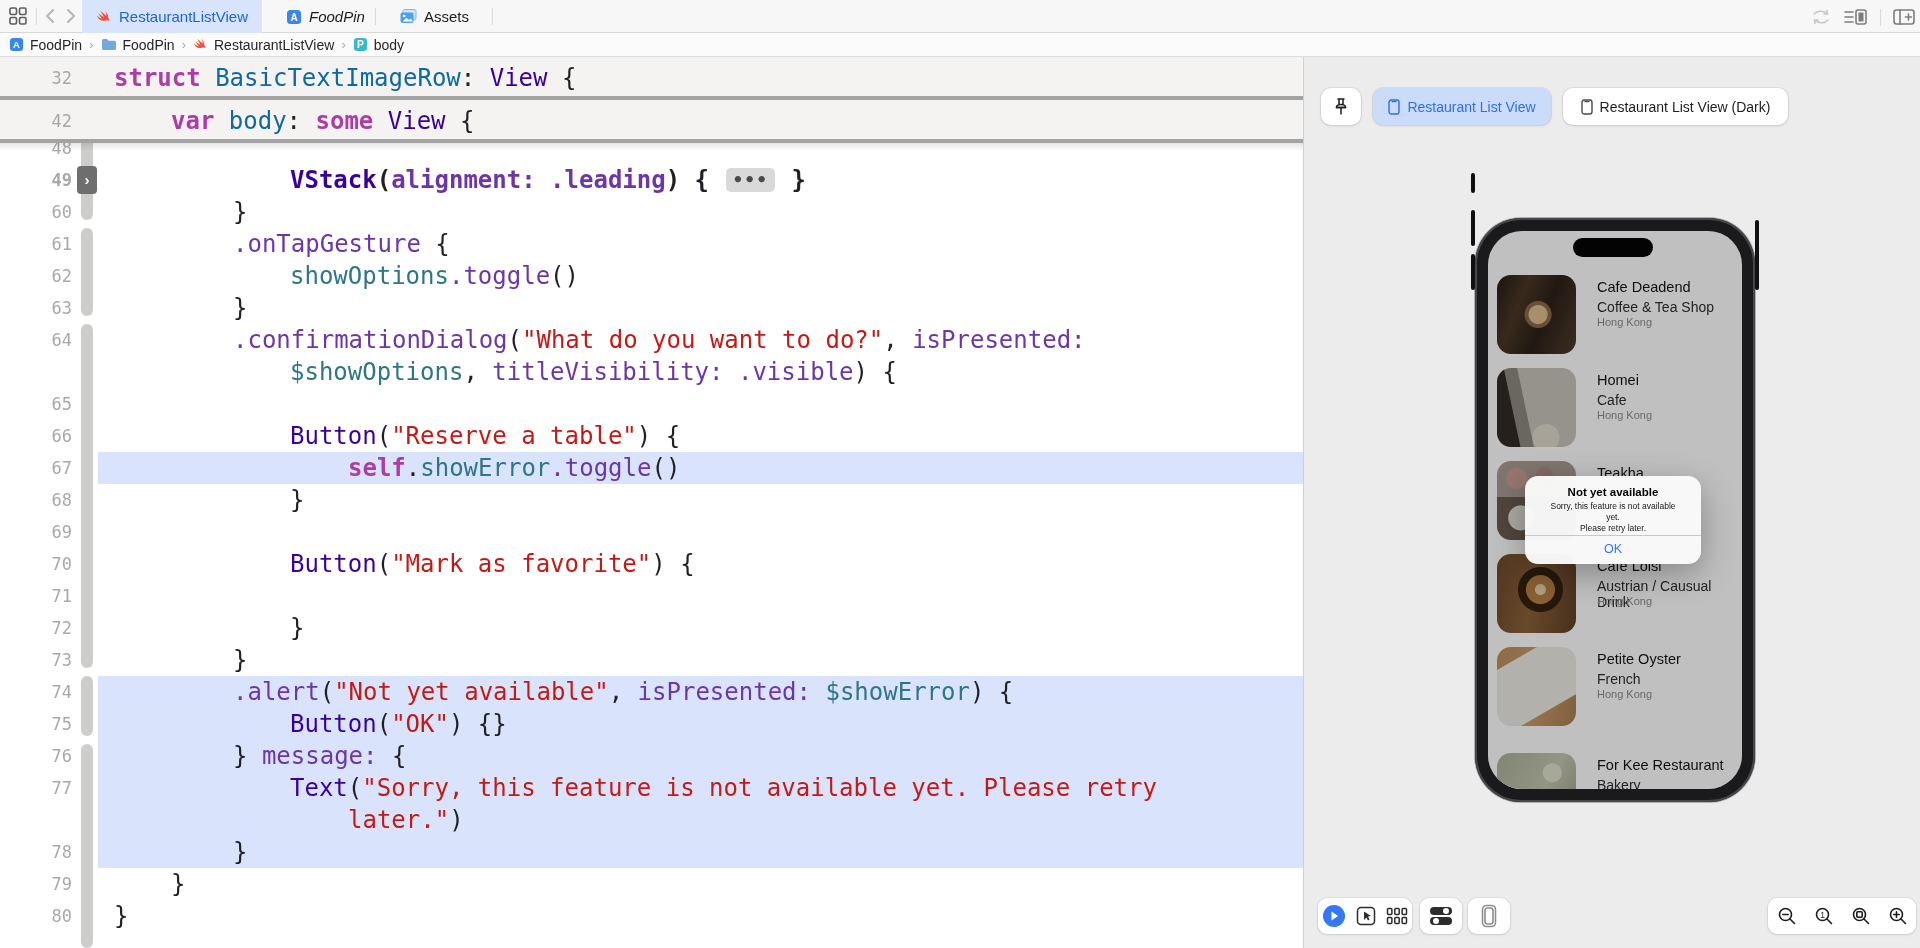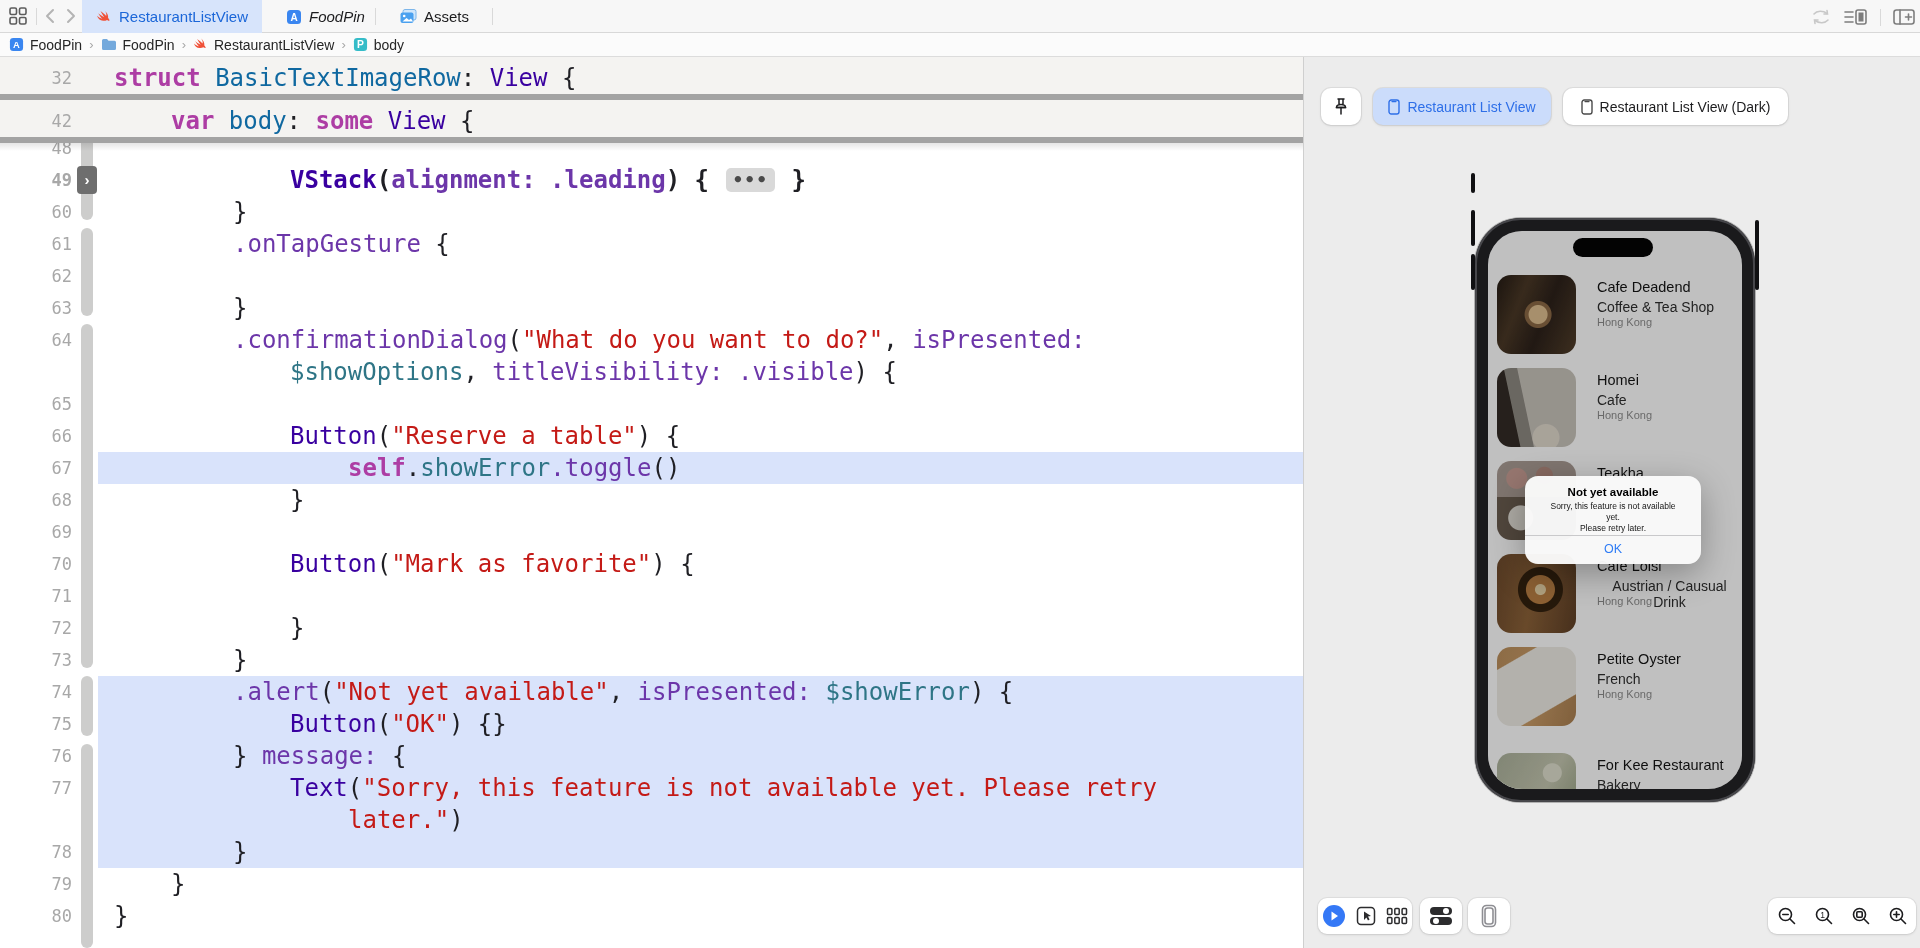--- a/index.html
+++ b/index.html
@@ -40,41 +40,41 @@
   .c-decl { color:#0f68a0; }
   .c-fn   { color:#6c36a9; }
   .c-prop { color:#2e7586; }
   .c-plain{ color:#1f1f24; }
   .pill { display:inline-block; background:#d9d9d9; color:#4a4a4a; border-radius:5px;
           padding:0 7px; margin:0 2px; font-size:18px; line-height:24px; vertical-align:2px; letter-spacing:1px; }
   .strip-seg { position:absolute; left:81px; width:12px; background:#cdcdcc; border-radius:6px; }
   .disclose { position:absolute; left:77px; width:20px; height:28px; background:#6e6e6e; border-radius:4px;
               color:#fff; font-size:15px; text-align:center; line-height:28px; font-weight:bold; }
   .sticky { position:absolute; left:0; width:1303px; height:43px; background:#f4f3f1;
-            border-bottom:6px solid #a3a3a3; z-index:6; }
+            border-bottom:4px solid #a3a3a3; z-index:6; }
   .sticky .lnum, .sticky .ctext { height:43px; line-height:43px; }
   .sticky-shadow { position:absolute; left:0; top:143px; width:1303px; height:8px; z-index:6;
             background:linear-gradient(rgba(0,0,0,0.10), rgba(0,0,0,0)); }
   .ed-divider { position:absolute; left:1303px; top:57px; width:1px; height:891px; background:#cfcfcf; z-index:7; }
 
   
   .canvas { position:absolute; left:1304px; top:57px; width:616px; height:891px; background:#ececec; }
   .cv-btn { position:absolute; top:31px; height:37px; border-radius:10px; background:#fff;
             box-shadow:0 0 0 1px rgba(0,0,0,0.06), 0 1px 3px rgba(0,0,0,0.10);
             display:flex; align-items:center; justify-content:center; gap:7px; font-size:14px; color:#1d1d1f; }
   .cv-btn.active { background:#cbdcfb; color:#2e6fe8; }
 
   
   .phone { position:absolute; left:171px; top:161px; width:280px; height:584px; border-radius:46px;
            background:#1a1a1c; box-shadow:inset 0 0 0 2px #47474b, 0 0 0 1px rgba(0,0,0,0.25); }
   .nub { position:absolute; background:#101012; border-radius:2px; }
   .screen { position:absolute; left:184px; top:174px; width:254px; height:558px; border-radius:34px;
             background:#fdfdfd; overflow:hidden; }
   .island { position:absolute; left:85px; top:7px; width:80px; height:19px; border-radius:10px; background:#050505; z-index:3; }
-  .row { position:absolute; left:0; width:254px; height:88px;text-align:center; }
+  .row { position:absolute; left:0; width:254px; height:88px; }
   .row .thumb { position:absolute; left:9px; top:0; width:79px; height:79px; border-radius:14px; }
   .row .r-title { position:absolute; left:109px; top:4px; font-size:14.5px; color:#141414; }
   .row .r-type  { position:absolute; left:109px; top:24px; font-size:14px; color:#2e2e2e; }
   .row .r-loc   { position:absolute; left:109px; top:41px; font-size:11px; color:#8b8b8b; }
   .dim { position:absolute; inset:0; background:rgba(0,0,0,0.24); z-index:4; }
   .alert { position:absolute; left:37px; top:245px; width:176px; height:88px; border-radius:13px; z-index:5;
            background:rgba(250,250,250,0.97); box-shadow:0 10px 34px rgba(0,0,0,0.30); text-align:center; }
   .alert .a-title { margin-top:10px; font-size:11.5px; font-weight:bold; color:#000; }
   .alert .a-msg { margin:3px 18px 0; font-size:8.5px; line-height:11px; color:#161616; }
   .alert .a-sep { position:absolute; left:0; right:0; top:59px; height:1px; background:#c9c9cb; }
@@ -251,20 +251,21 @@
         <div class="code-line" style="top: 196px;">
           <span class="lnum">60</span>
           <span class="ctext" style="left: 233px;"><span class="c-plain">}</span></span>
         </div>
         <div class="code-line" style="top: 228px;">
           <span class="lnum">61</span>
           <span class="ctext" style="left: 233px;"><span class="c-fn">.onTapGesture</span><span class="c-plain"> {</span></span>
         </div>
         <div class="code-line" style="top: 260px;">
           <span class="lnum">62</span>
+          <span class="ctext" style="left: 290px;"><span class="c-prop">showOptions</span><span class="c-fn">.toggle</span><span class="c-plain">()</span></span>
         </div>
         <div class="code-line" style="top: 292px;">
           <span class="lnum">63</span>
           <span class="ctext" style="left: 233px;"><span class="c-plain">}</span></span>
         </div>
         <div class="code-line" style="top: 324px;">
           <span class="lnum">64</span>
           <span class="ctext" style="left: 233px;"><span class="c-fn">.confirmationDialog</span><span class="c-plain">(</span><span class="c-str">"What do you want to do?"</span><span class="c-plain">, </span><span class="c-fn">isPresented:</span></span>
         </div>
         <div class="code-line" style="top: 356px;">

